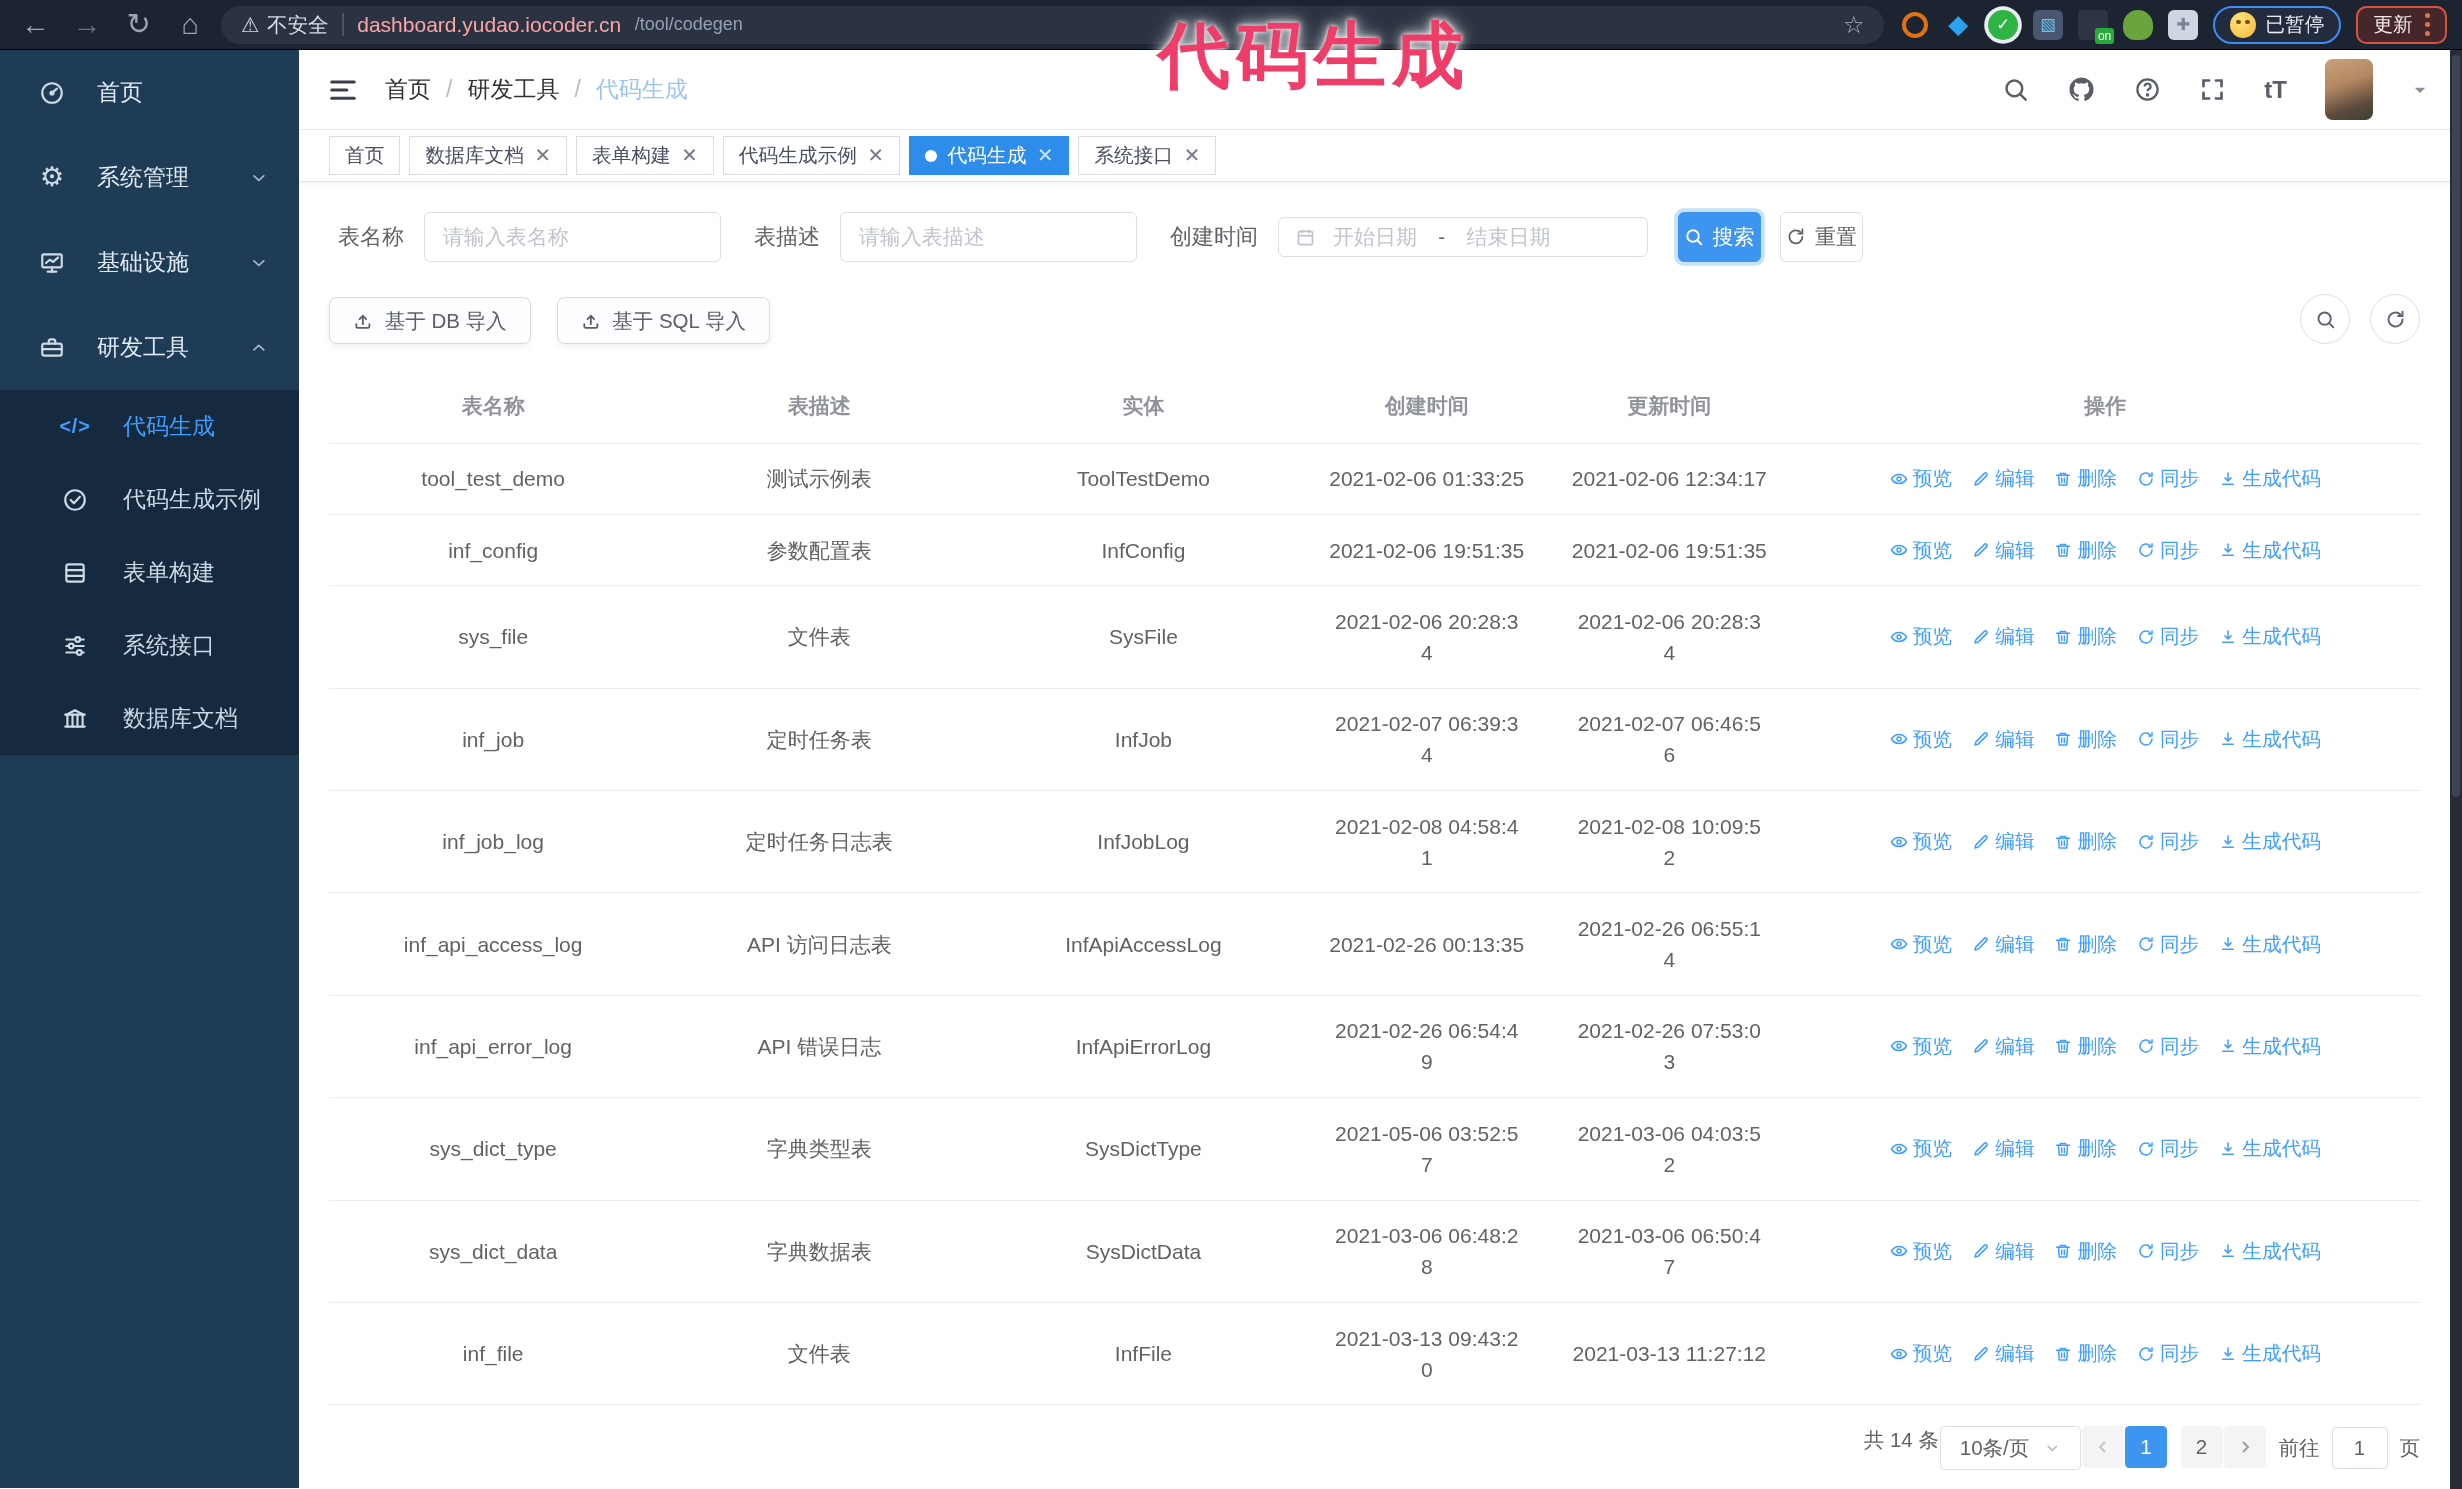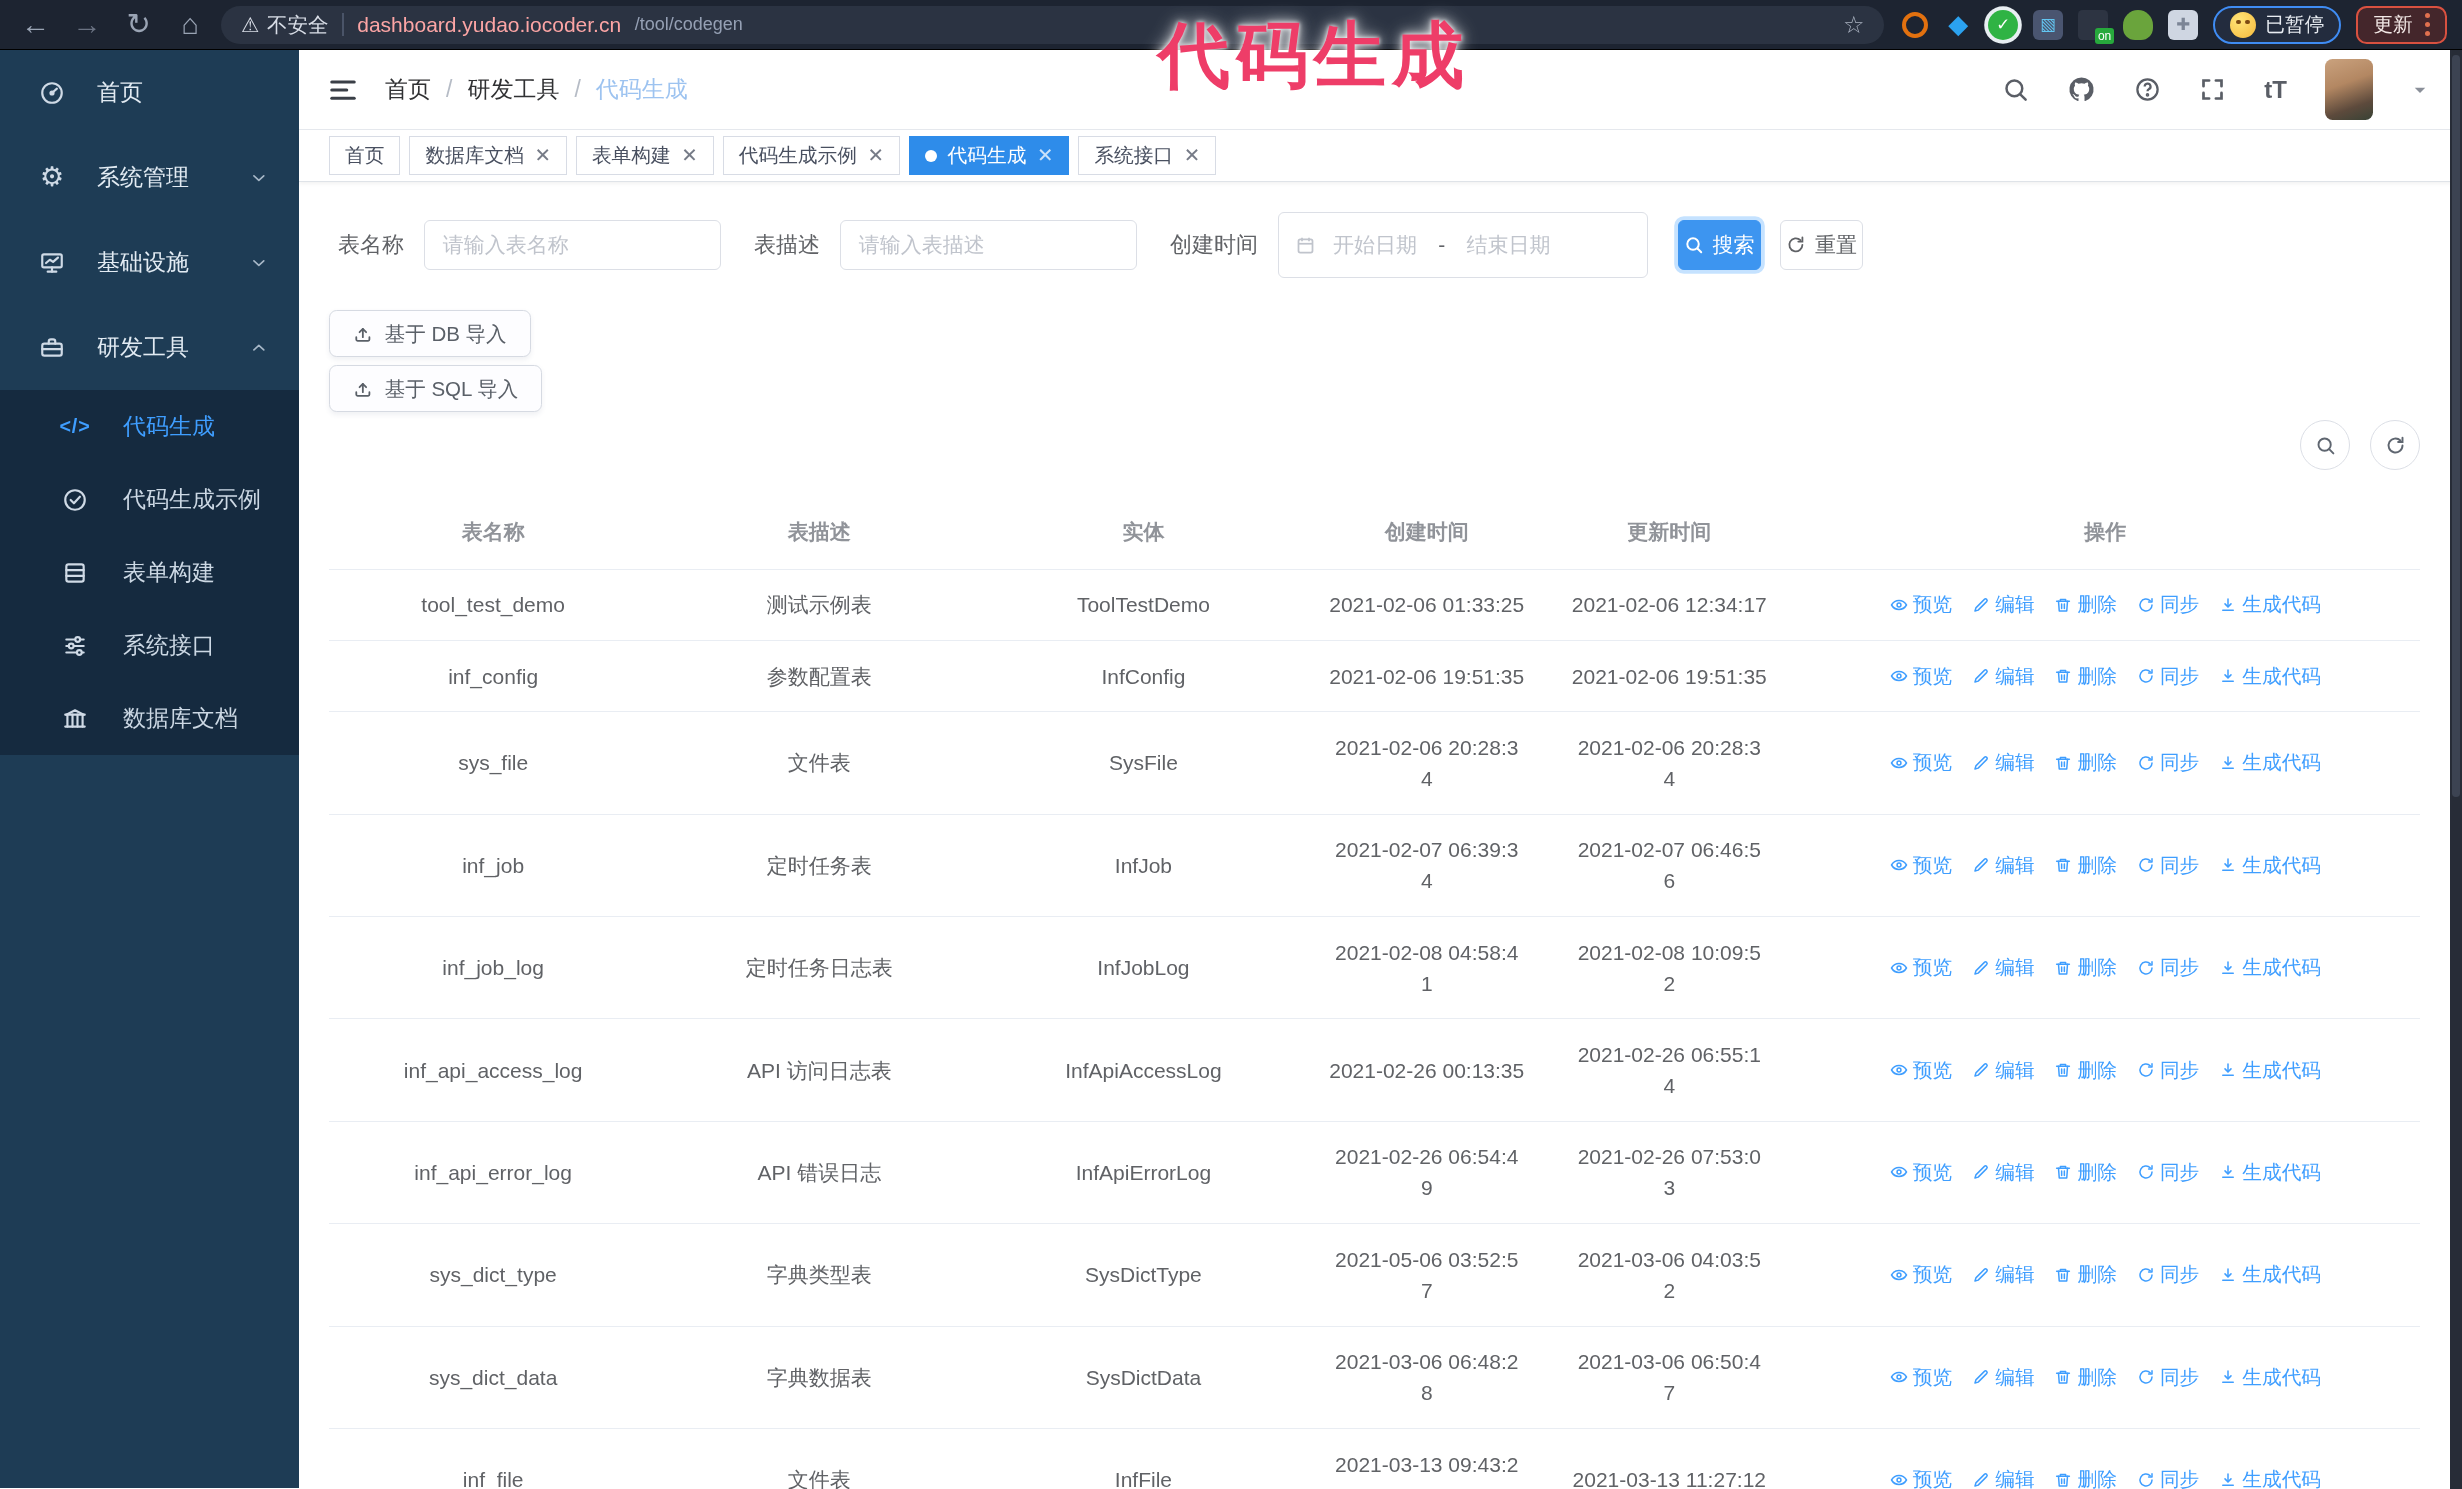--- a/index.html
+++ b/index.html
@@ -66,27 +66,27 @@
   .tab.active{background:#2e8cea;border-color:#2e8cea;color:#fff;}
   .tab.active .dot{display:block;}
   .tab .x{font-size:19.7px;line-height:1;opacity:.75;}
 
   
   .content{padding:30px 42px 0 30px;flex:1;position:relative;min-width:0;}
   .filters{display:flex;align-items:center;gap:19.7px;font-size:22px;color:#606266;}
   .f-label{white-space:nowrap;margin-left:13.6px;}
   .f-label:first-child{margin-left:9px;}
   .inp{width:297px;height:50px;border:0.8px solid #dcdfe6;border-radius:6px;display:flex;align-items:center;padding:0 18px;color:#c0c4cc;font-size:21px;background:#fff;}
-  .date-box{width:370px;height:66px;border:0.8px solid #dcdfe6;border-radius:6px;display:flex;align-items:center;gap:16.7px;padding:0 16.7px;color:#c0c4cc;font-size:21px;background:#fff;}
+  .date-box{width:370px;height:40px;border:0.8px solid #dcdfe6;border-radius:6px;display:flex;align-items:center;gap:16.7px;padding:0 16.7px;color:#c0c4cc;font-size:21px;background:#fff;}
   .date-box .dsep{color:#606266;flex:0 0 auto;margin:0 4.5px;}
   .btn{height:50px;border-radius:6px;font-size:21px;display:flex;align-items:center;gap:9px;padding:0 5px;cursor:pointer;white-space:nowrap;border:0.8px solid transparent;}
   .btn.primary{background:#3d95f0;color:#fff;border-color:#3d95f0;box-shadow:0 0 0 3.8px rgba(64,158,255,.30);margin-left:10.6px;}
   .btn.plain{background:#fff;border-color:#dcdfe6;color:#606266;}
 
-  .toolbar{margin-top:32px;display:flex;align-items:flex-start;gap:8px;flex-direction:column;}
+  .toolbar{margin-top:32px;display:flex;align-items:flex-end;gap:26px;}
   .btn-import{height:47px;border:0.8px solid #d6dae2;border-radius:7.6px;background:#fdfdff;color:#5a6068;font-size:20.5px;display:flex;gap:12px;align-items:center;padding:0 23px;box-shadow:0 2.3px 5.3px rgba(60,80,120,.08);cursor:pointer;white-space:nowrap;}
   .right-tools{margin-left:auto;display:flex;gap:19.7px;}
   .circle-btn{width:50px;height:50px;border-radius:50%;border:0.8px solid #dcdfe6;background:#fff;display:flex;align-items:center;justify-content:center;color:#5f6670;cursor:pointer;}
 
   table{width:100%;border-collapse:collapse;margin-top:26px;table-layout:fixed;}
   th{font-size:21px;color:#909399;font-weight:bold;height:73px;border-bottom:0.8px solid #e9edf3;text-align:center;}
   td{font-size:21px;color:#606266;text-align:center;padding:19.7px 6px;border-bottom:0.8px solid #e9edf3;line-height:31px;word-wrap:break-word;}
   td.time{white-space:pre-line;}
   .acts{display:flex;justify-content:center;gap:19.7px;white-space:nowrap;}
   .act{color:#3f9eff;font-size:19.7px;display:inline-flex;align-items:center;gap:5.3px;cursor:pointer;}

